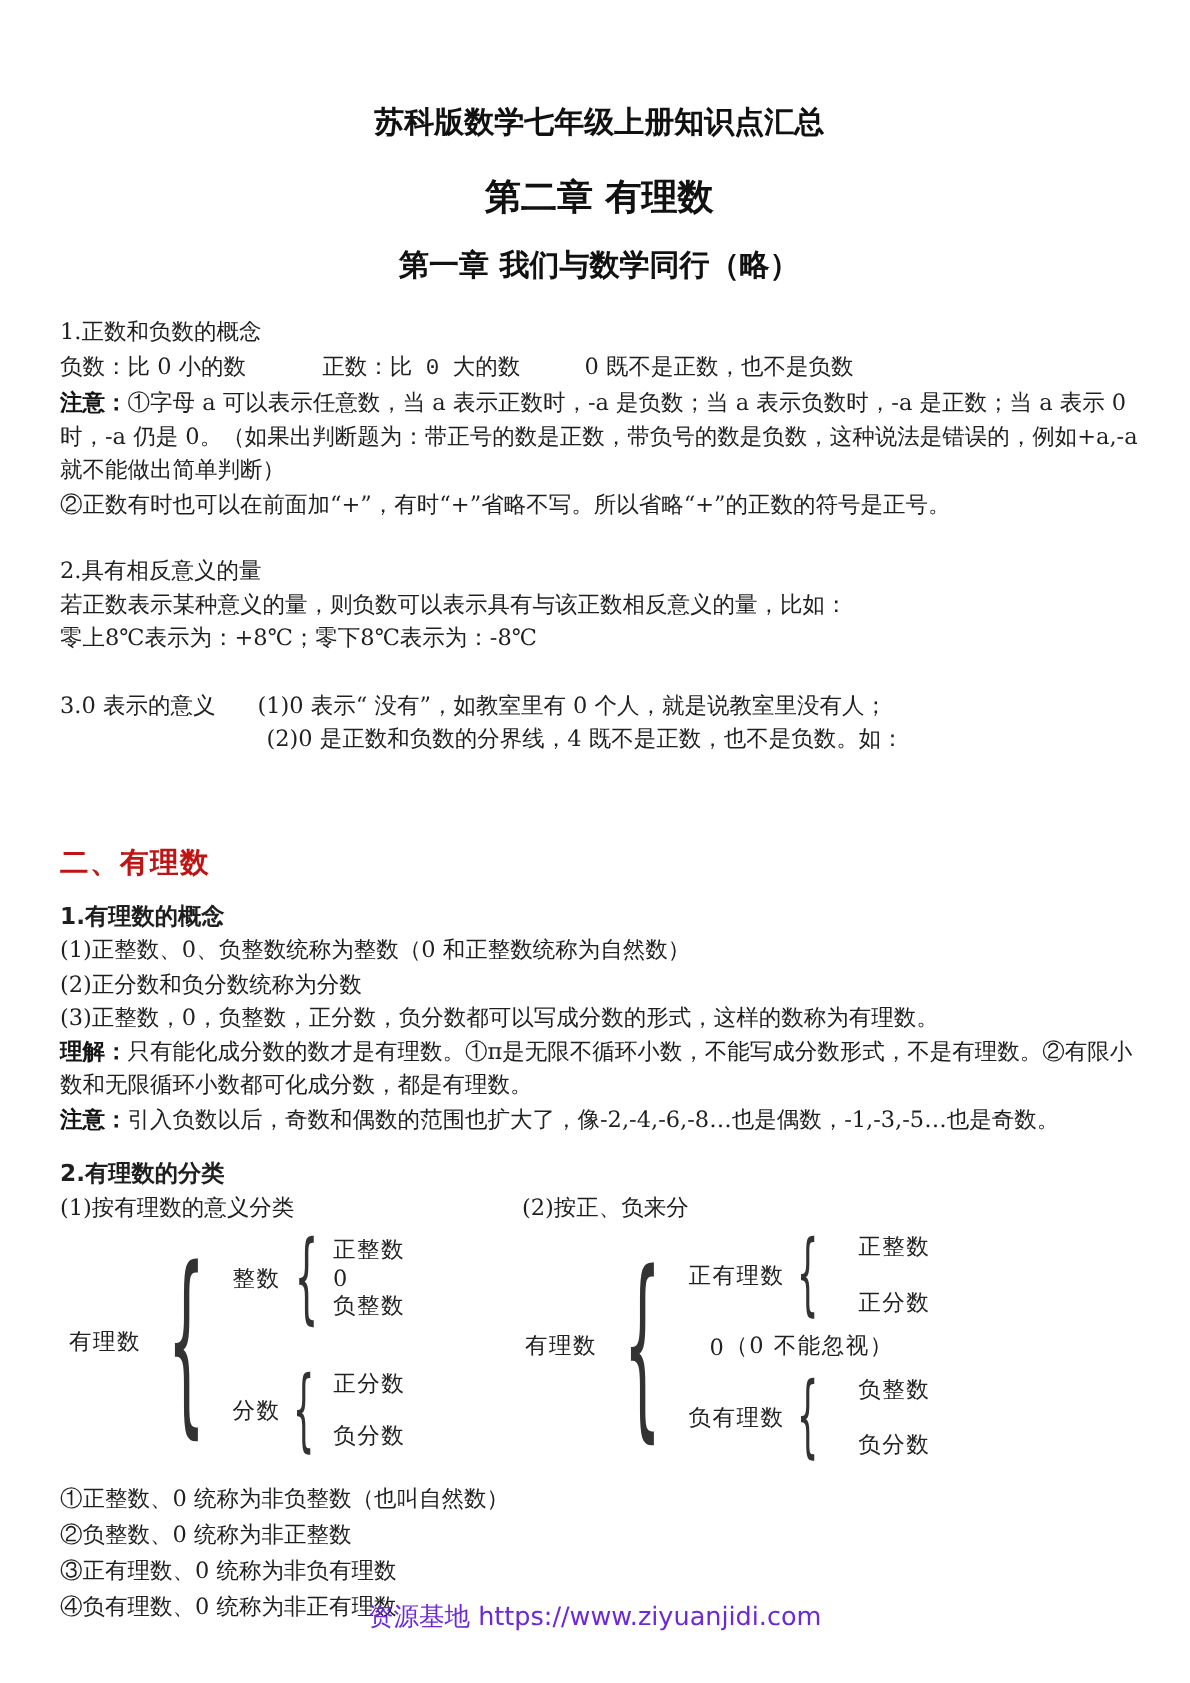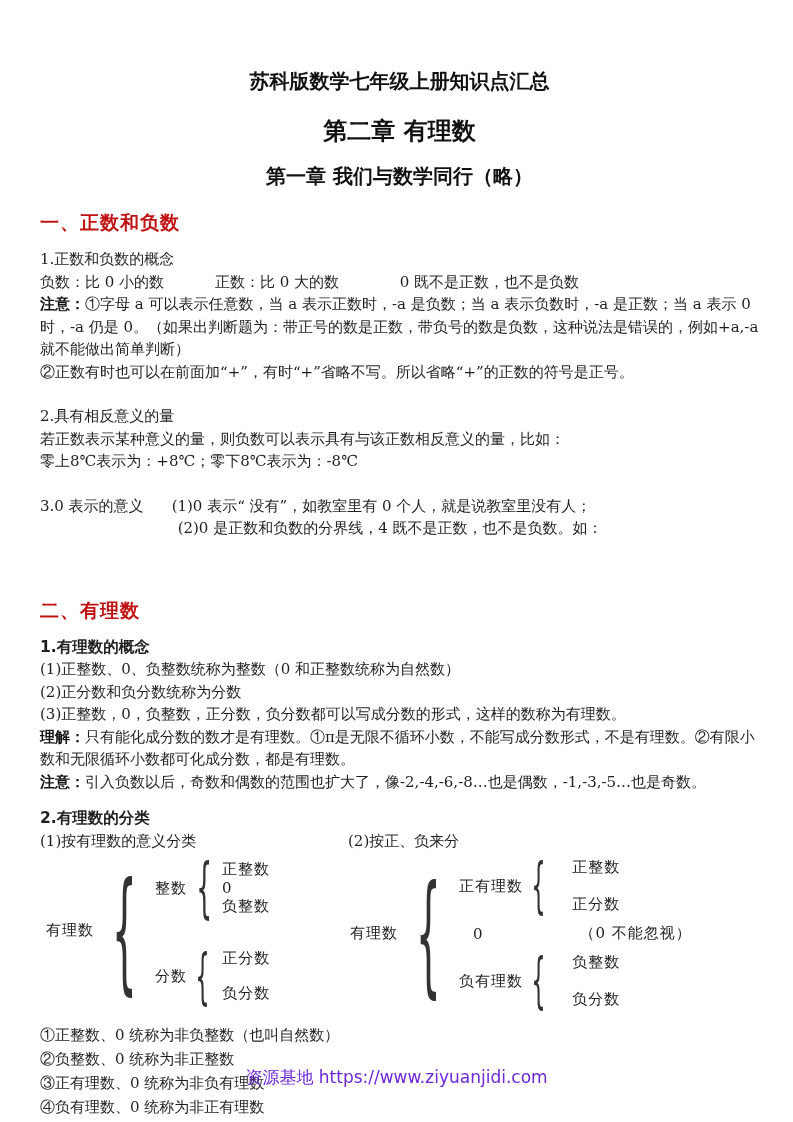--- a/index.html
+++ b/index.html
@@ -37,21 +37,21 @@
     font-weight:700; color:#141414;
   }
   .sub-title { font-size:15px; line-height:22.5px; }
   .sub-title.bold {
     font-family:"DejaVu Sans","Liberation Sans",sans-serif;
     font-weight:700; font-size:15.5px;
   }
 
   .concept-line span { display:inline-block; }
   .concept-line .gap-a { margin-right:46px; }
-  .concept-line .gap-b { margin-right:56px; }
+  .concept-line .gap-b { margin-right:38px;font-family:Liberation Mono, monospace; }
   .spacer-14 { height:14px; }
   .spacer-22 { height:22px; }
   .spacer-40 { height:40px; }
 
   .zero-meaning { display:flex; align-items:flex-start; }
   .zero-meaning .zm-label { white-space:nowrap; margin-right:28px; }
   .zero-meaning .zm-items .line2 { padding-left:6px; }
 
   
   .classify-titles { display:flex; }
@@ -73,21 +73,21 @@
   .brace-60  { font-size:60px;  transform:scaleX(0.38); margin:0 -4px; }
   .brace-132 { font-size:132px; transform:scaleX(0.30); margin:0 -12px; }
 
   .d1-groups { row-gap:30px; }
   .d1-children3 { row-gap:0; }
   .d2-children2 { row-gap:18px; padding-left:18px; }
   .d1-children2 { row-gap:16px; padding-left:4px; }
   .d2-groups { row-gap:10px; }
   .d2-zero-row { display:flex; align-items:center; }
   .d2-zero-row .zero-val { padding-left:14px; }
-  .d2-zero-row .zero-note { margin-left:96px; }
+  .d2-zero-row .zero-note { }
 
   .summary { display:flex; margin-top:14px; }
   .summary .sum-label { white-space:nowrap; }
   .summary .sum-items .line { line-height:24px; }
 
   .footer {
     position:absolute; left:0; top:1066px; width:793px;
     text-align:center;
     font-family:"DejaVu Sans","Liberation Sans",sans-serif;
     font-size:17px;
@@ -95,21 +95,20 @@
 </style>
 </head>
 <body>
 
 <div class="page">
 
   <div class="doc-title">苏科版数学七年级上册知识点汇总</div>
   <div class="chapter chapter-2">第二章 有理数</div>
   <div class="chapter chapter-1">第一章 我们与数学同行（略）</div>
 
-  <div class="sec-heading red" style="color: rgb(192, 20, 20);">一、正数和负数</div>
 
   <div class="sub-title">1.正数和负数的概念</div>
   <p class="concept-line">
     <span class="gap-a">负数：比 0 小的数</span>
     <span class="gap-b">正数：比 0 大的数</span>
     <span>0 既不是正数，也不是负数</span>
   </p>
   <p>
     <span class="bold-label">注意：</span><span>①字母 a 可以表示任意数，当 a 表示正数时，-a 是负数；当 a 表示负数时，-a 是正数；当 a 表示 0 时，-a 仍是 0。（如果出判断题为：带正号的数是正数，带负号的数是负数，这种说法是错误的，例如+a,-a 就不能做出简单判断）</span>
   </p>

